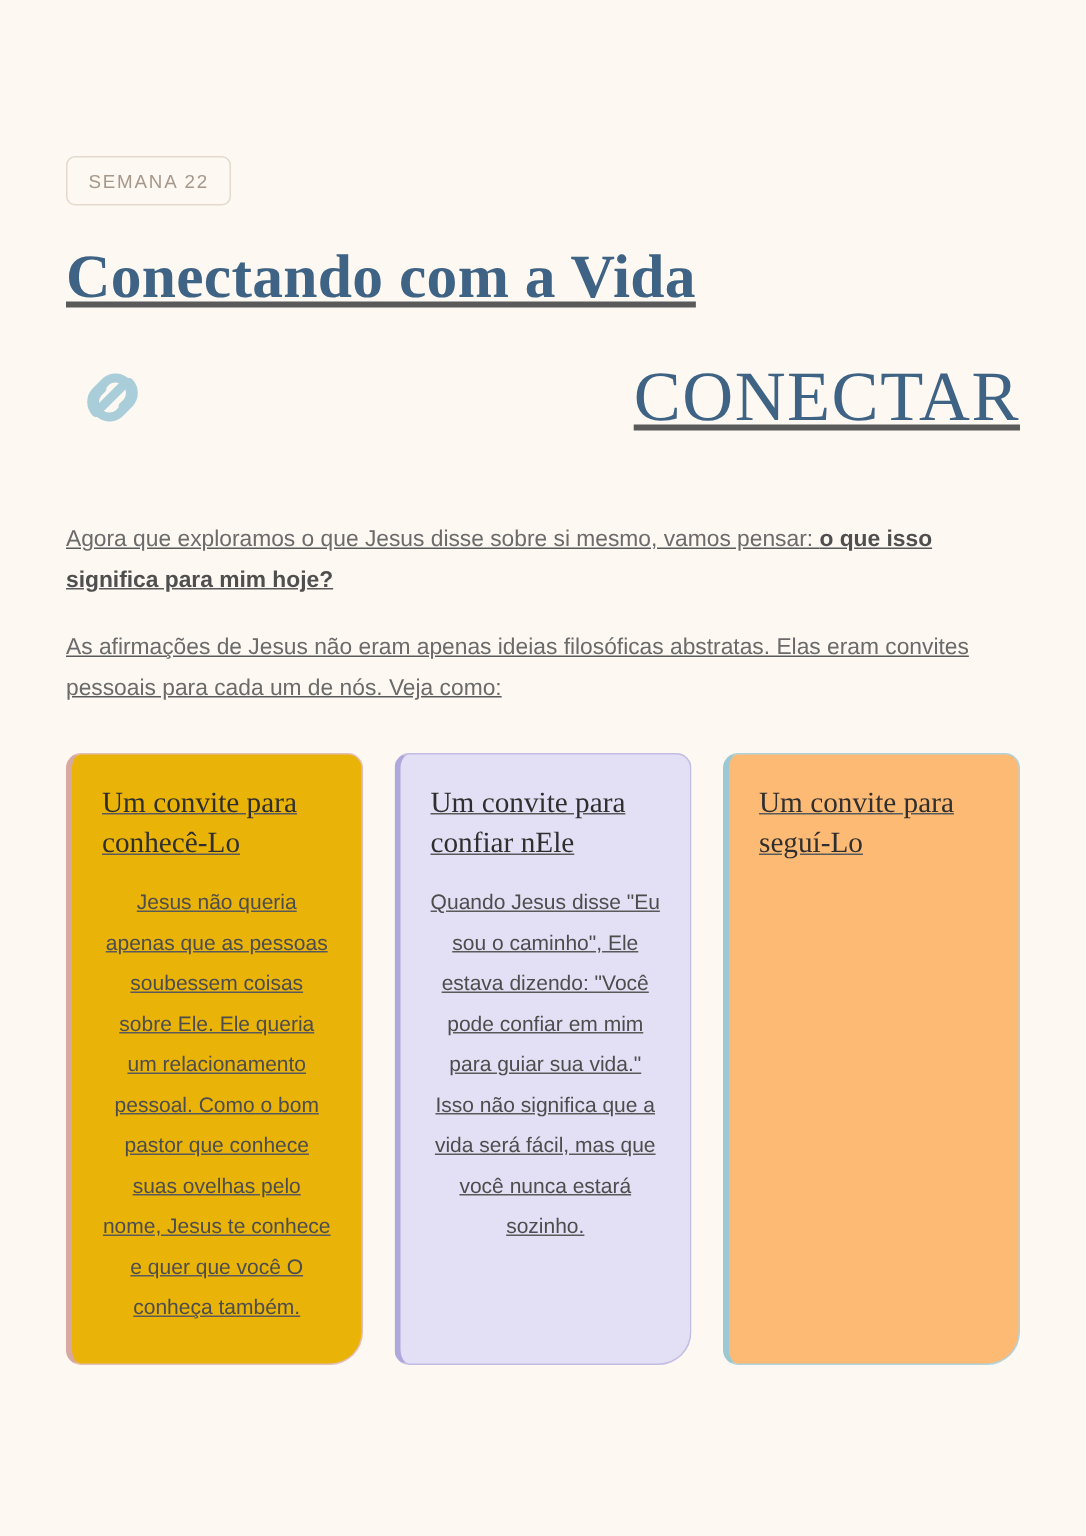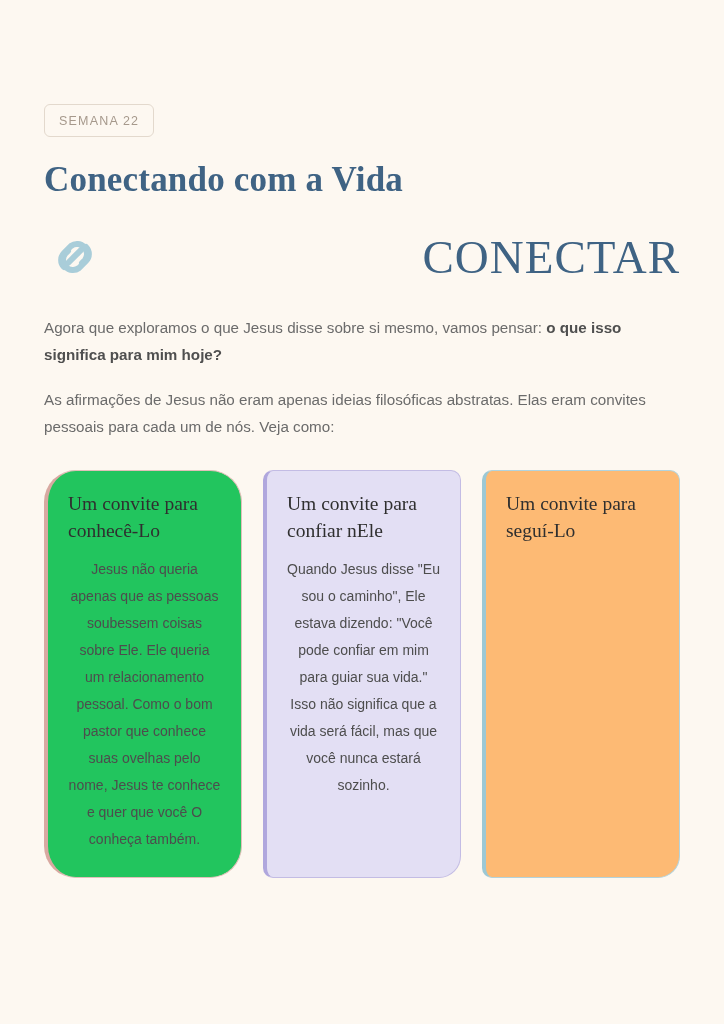--- a/index.html
+++ b/index.html
@@ -13,35 +13,36 @@
     font-family: "Liberation Sans", sans-serif;
     color: #5a5a5a;
     overflow: hidden;
   }
   .page {
     position: relative;
     width: 724px;
     height: 1024px;
     box-sizing: border-box;
     padding: 104px 44px 0 44px;
+    text-decoration: underline;
   }
   .badge {
     display: inline-block;
     border: 1px solid #e3d9cd;
     border-radius: 6px;
     padding: 9px 14px 8px 14px;
     font-size: 12.5px;
     letter-spacing: 1.2px;
     color: #a6998c;
     background: transparent;
     font-family: "Liberation Sans", sans-serif;
   }
   .title {
     font-family: "Liberation Serif", serif;
-    font-size: 35px;
+    font-size: 41px;
     font-weight: bold;
     color: #3f6384;
     margin: 23px 0 0 0;
     letter-spacing: 0.2px;
   }
   .section-head {
     display: flex;
     align-items: center;
     margin-top: 22px;
     gap: 12px;
@@ -64,43 +65,42 @@
     margin-left: -4px;
   }
   .para {
     font-size: 15.2px;
     line-height: 1.78;
     color: #6b6b6b;
     margin: 18px 0 0 0;
     max-width: 620px;
   }
   .para.first {
-    margin-top: 22px;
+    margin-top: 46px;
   }
   .para b {
     color: #4f4f4f;
     font-weight: bold;
   }
   .cards {
     display: flex;
     gap: 21px;
     margin-top: 30px;
   }
   .card {
     flex: 1 1 0;
     border-radius: 10px 10px 22px 10px;
     padding: 20px 20px 24px 20px;
     box-sizing: border-box;
     border: 1px solid rgba(0,0,0,0.10);
   }
   .card-1 {
-    background: #22c55e;
+    background: #eab308;
     border-color: #e2bfb9;
     border-left: 4px solid #d8a9a1;
-    border-radius: 32px;
   }
   .card-2 {
     background: #e3dff4;
     border-color: #c3bce4;
     border-left: 4px solid #b0a7dd;
   }
   .card-3 {
     background: #fdba74;
     border-color: #b2d3dd;
     border-left: 4px solid #9cc8d4;

